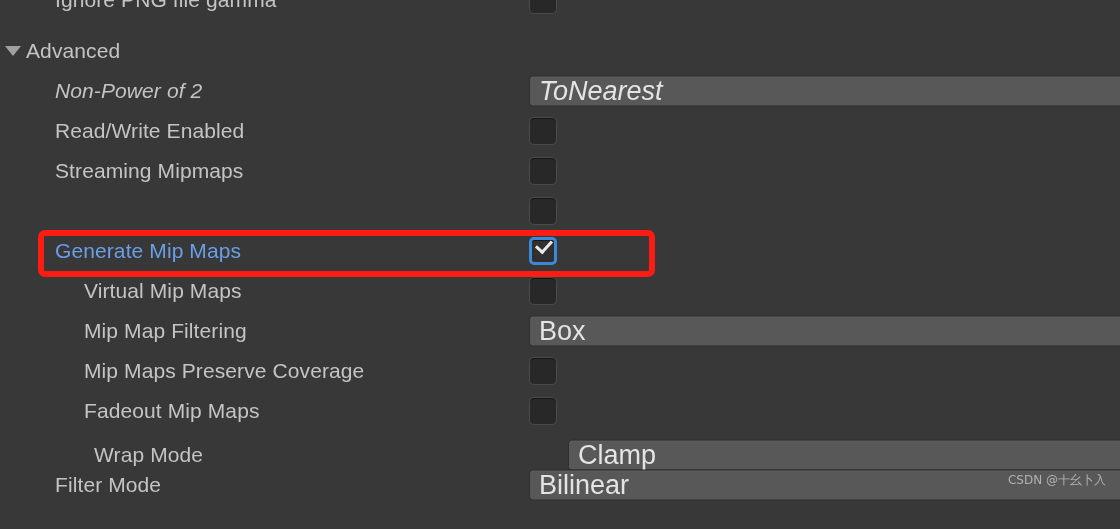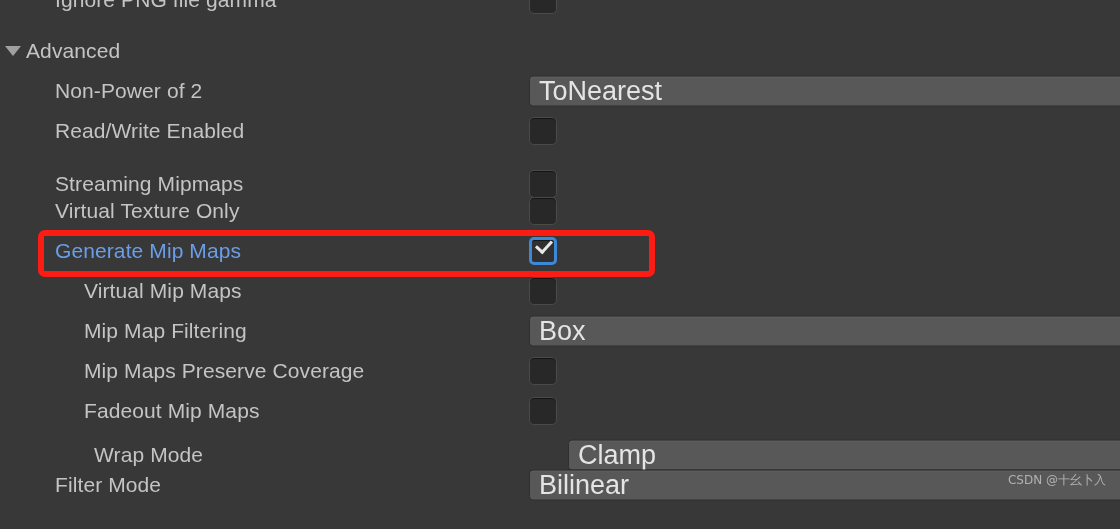--- a/index.html
+++ b/index.html
@@ -142,36 +142,35 @@
 <div id="inspector">
   <div id="rows-container">
       <div class="row" style="top: -20px;">
         <div class="row-label indent-1">Ignore PNG file gamma</div>
         <div class="checkbox"></div>
       </div>
       <div class="row" style="top: 31px;">
         <div class="foldout-arrow"></div>
         <div class="row-label indent-0">Advanced</div>
       </div>
-      <div class="row" style="top: 71px;">
+      <div class="row" style="top: 71px; font-style: italic;">
         <div class="row-label indent-1">Non-Power of 2</div>
         <div class="dropdown">
           <span class="dropdown-value">ToNearest</span>
         </div>
       </div>
       <div class="row" style="top: 111px;">
         <div class="row-label indent-1">Read/Write Enabled</div>
         <div class="checkbox"></div>
       </div>
-      <div class="row" style="top: 151px; margin-top: 13px;">
+      <div class="row" style="top: 151px;">
         <div class="row-label indent-1">Streaming Mipmaps</div>
         <div class="checkbox"></div>
       </div>
       <div class="row" style="top: 191px;">
-        <div class="row-label indent-1">Virtual Texture Only</div>
         <div class="checkbox"></div>
       </div>
       <div class="row" style="top: 231px; padding-left: 6px;">
         <div class="row-label indent-1 highlighted">Generate Mip Maps</div>
         <div class="checkbox checked">
           <div class="tick"></div>
         </div>
       </div>
       <div class="row" style="top: 271px;">
         <div class="row-label indent-2">Virtual Mip Maps</div>

